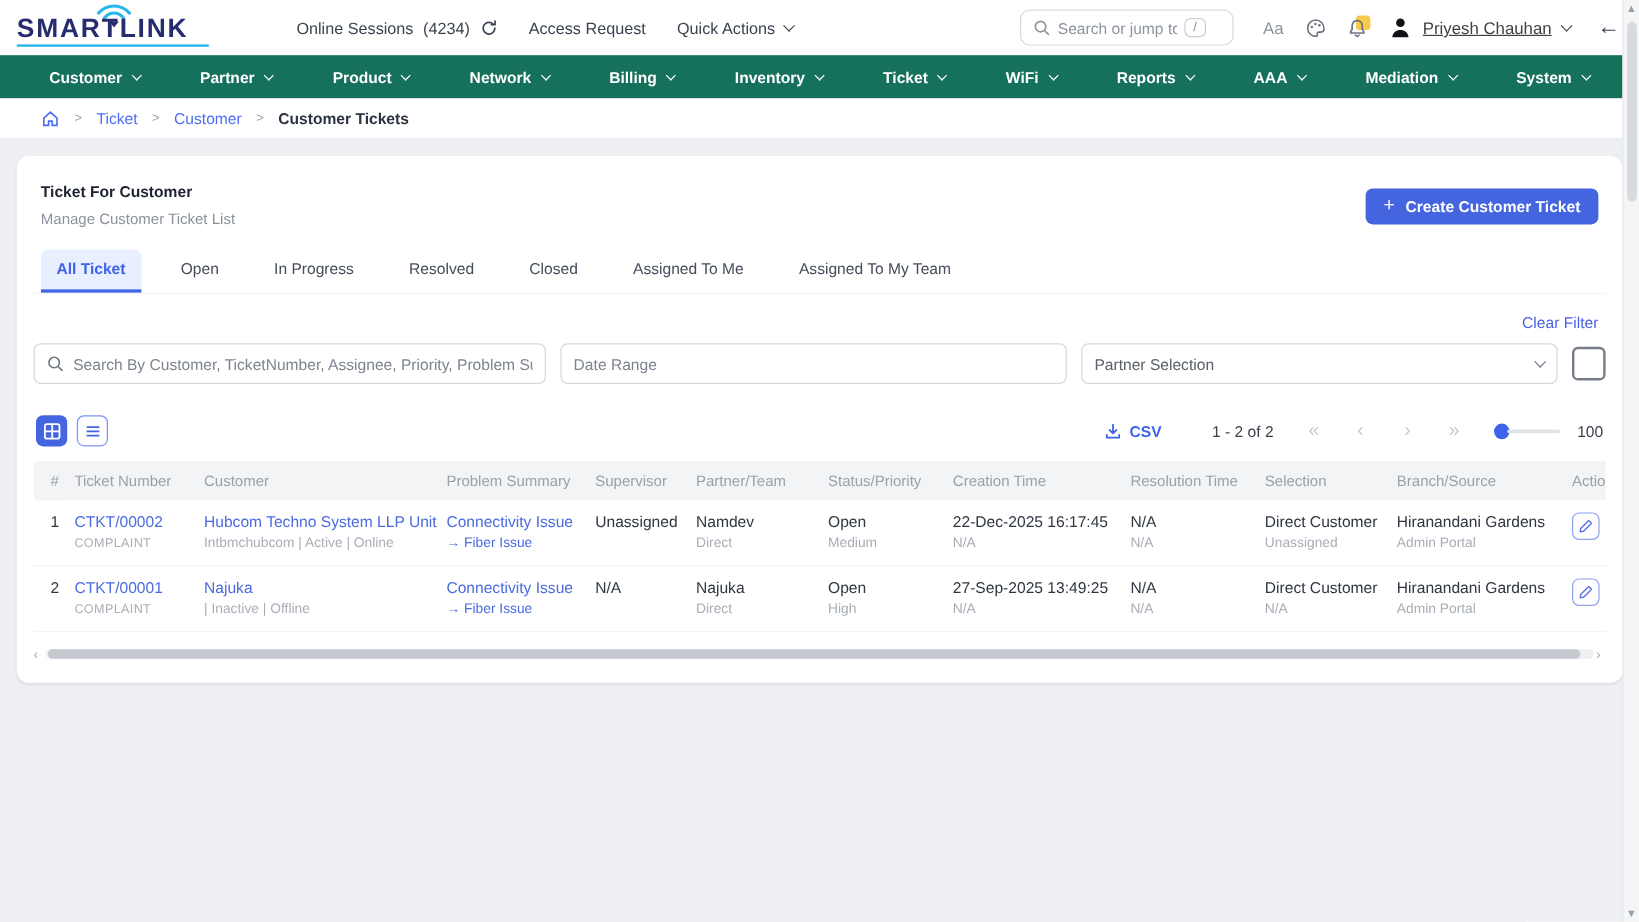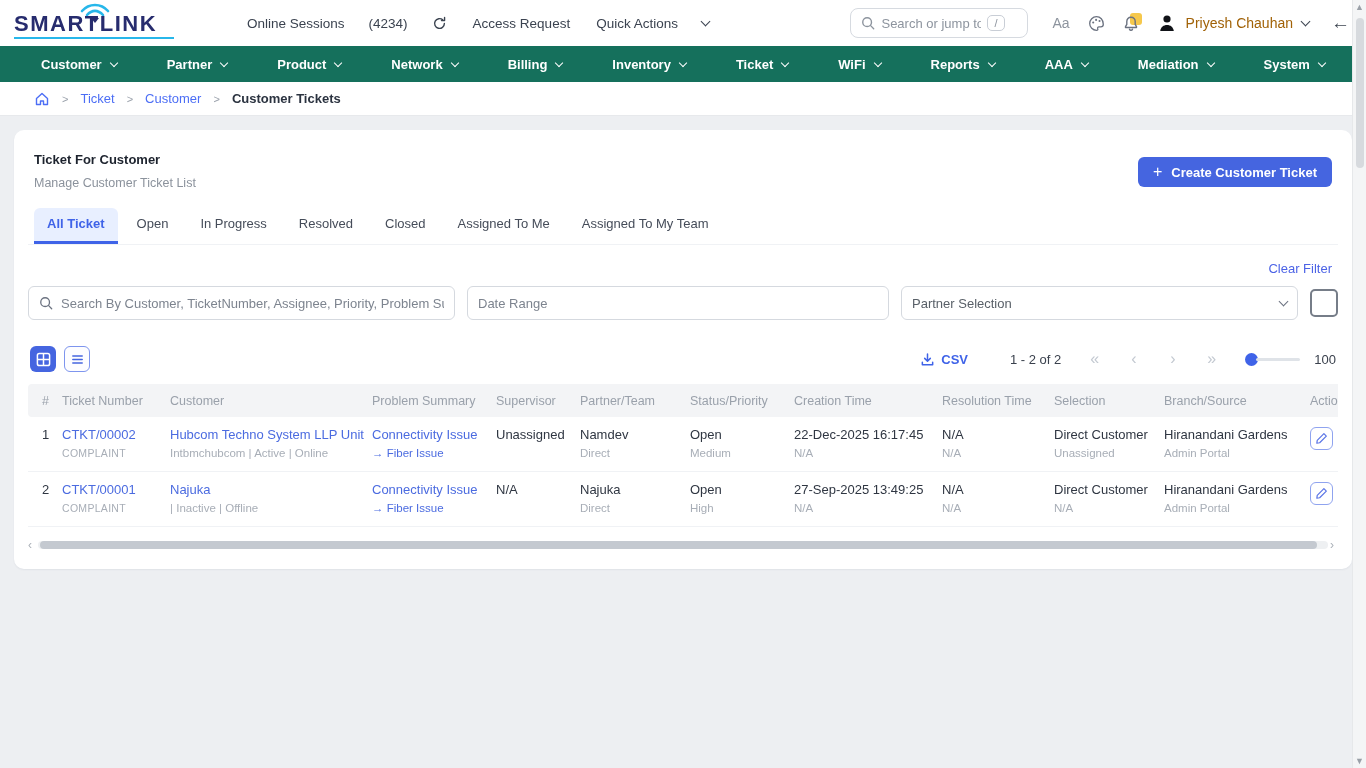--- a/index.html
+++ b/index.html
@@ -7,33 +7,33 @@
   body { font-family:"Liberation Sans","DejaVu Sans",sans-serif; background:#edeff2; color:#2f3642; }
   .app { position:relative; width:1366px; height:768px; }
 
   
   .topbar { height:46px; background:#ffffff; display:flex; align-items:center; padding:0 16px 0 12px; }
   .logo { position:relative; width:185px; height:40px; flex:0 0 auto; cursor:pointer; }
   .logo-text { font-size:22px; font-weight:800; letter-spacing:1.5px; color:#272c6e; position:absolute; left:2px; top:8px; }
   .logo-wifi { position:absolute; left:66px; top:-4px; }
   .logo-underline { position:absolute; left:2px; top:34px; width:160px; height:2px; background:#27b7ea; }
   .top-links { display:flex; align-items:center; gap:26px; margin-left:50px; font-size:13.5px; color:#3b4350; font-weight:500; }
-  .top-link { display:flex; align-items:center; gap:24px; cursor:pointer; white-space:nowrap; }
+  .top-link { display:flex; align-items:center; gap:8px; cursor:pointer; white-space:nowrap; }
   .chev { display:inline-block; width:7px; height:7px; border-right:1.8px solid currentColor; border-bottom:1.8px solid currentColor; transform:rotate(45deg); margin-top:-3px; }
   .top-right { margin-left:auto; display:flex; align-items:center; gap:18px; }
   .hsearch { display:flex; align-items:center; gap:6px; width:178px; height:30px; border:1px solid #d6dae0; border-radius:8px; padding:0 6px 0 10px; background:#fff; }
   .hsearch input { border:none; outline:none; width:100px; font-size:13px; font-family:inherit; color:#3b4350; background:transparent; }
   .hsearch input::placeholder { color:#8d949e; }
   .slash-badge { font-size:11px; color:#8d949e; border:1px solid #c9ced6; border-radius:5px; padding:1px 6px; }
   .aa-btn { font-size:14px; color:#8d949e; cursor:pointer; margin-left:6px; }
   .icon-btn { position:relative; cursor:pointer; color:#6b7280; display:flex; align-items:center; }
   .bell-badge { position:absolute; right:-3px; top:-2px; width:12px; height:12px; background:#f6c84c; border-radius:3px; z-index:0; }
   .bell-svg { position:relative; z-index:1; }
   .user { display:flex; align-items:center; gap:9px; cursor:pointer; }
-  .user-name { font-size:14px; color:#a16207; }
+  .user-name { font-size:14px; color:#404040;text-decoration:underline; }
   .back-arrow { font-size:19px; color:#3c4450; cursor:pointer; margin-left:4px; }
 
   
   .mainnav { height:36px; background:#15705c; display:flex; align-items:center; padding-left:16px; }
   .nav-item { display:flex; align-items:center; gap:9px; color:#ffffff; font-size:13px; font-weight:600; padding:0 25px; height:100%; cursor:pointer; white-space:nowrap; }
   .nav-item .chev { border-width:1.6px; width:6px; height:6px; }
 
   
   .breadcrumb { height:34px; background:#ffffff; display:flex; align-items:center; gap:12px; padding-left:34px; font-size:13px; border-bottom:1px solid #e7e9ec; }
   .bc-sep { color:#9aa1ab; font-size:11px; }
@@ -44,21 +44,21 @@
   
   .content { padding:14px 14px 0 14px; }
   .card { background:#ffffff; border-radius:10px; box-shadow:0 1px 2px rgba(20,30,60,.06); padding:16px 14px 18px 14px; width:1338px; }
   .card-head { display:flex; align-items:flex-start; justify-content:space-between; padding:6px 6px 0 6px; }
   .page-title { font-size:13px; font-weight:700; color:#1d232e; }
   .page-sub { font-size:12.5px; color:#8b929c; margin-top:9px; }
   .create-btn { display:flex; align-items:center; gap:9px; background:#4565e0; color:#fff; font-size:13px; font-weight:600; border:none; border-radius:6px; height:30px; padding:0 15px; cursor:pointer; margin-top:5px; font-family:inherit; }
   .plus { font-size:16px; font-weight:400; line-height:1; margin-top:-1px; }
 
   
-  .tabs { display:flex; align-items:flex-end; gap:6px; margin-top:18px; padding:0 6px; border-bottom:1px solid #f0f2f5; }
+  .tabs { display:flex; align-items:flex-end; gap:20px; margin-top:18px; padding:0 6px; border-bottom:1px solid #f0f2f5; }
   .tab { font-size:13px; color:#454c59; padding:8px 13px 10px 13px; cursor:pointer; white-space:nowrap; border-bottom:3px solid transparent; }
   .tab.active { color:#3f63e8; font-weight:600; background:#e8efff; border-radius:6px 6px 0 0; border-bottom:3px solid #3f63e8; }
 
   
   .clear-row { display:flex; justify-content:flex-end; margin:16px 6px 10px 6px; }
   .clear-link { color:#4c63e6; font-size:13px; font-weight:500; cursor:pointer; }
   .filter-row { display:flex; align-items:center; gap:12px; padding:0 0 0 0; }
   .f-input { display:flex; align-items:center; gap:8px; height:34px; border:1px solid #d5d9df; border-radius:6px; background:#fff; padding:0 10px; }
   .f-input input { border:none; outline:none; font-size:13px; font-family:inherit; color:#3b4350; width:100%; background:transparent; }
   .f-input input::placeholder { color:#7d848f; }

